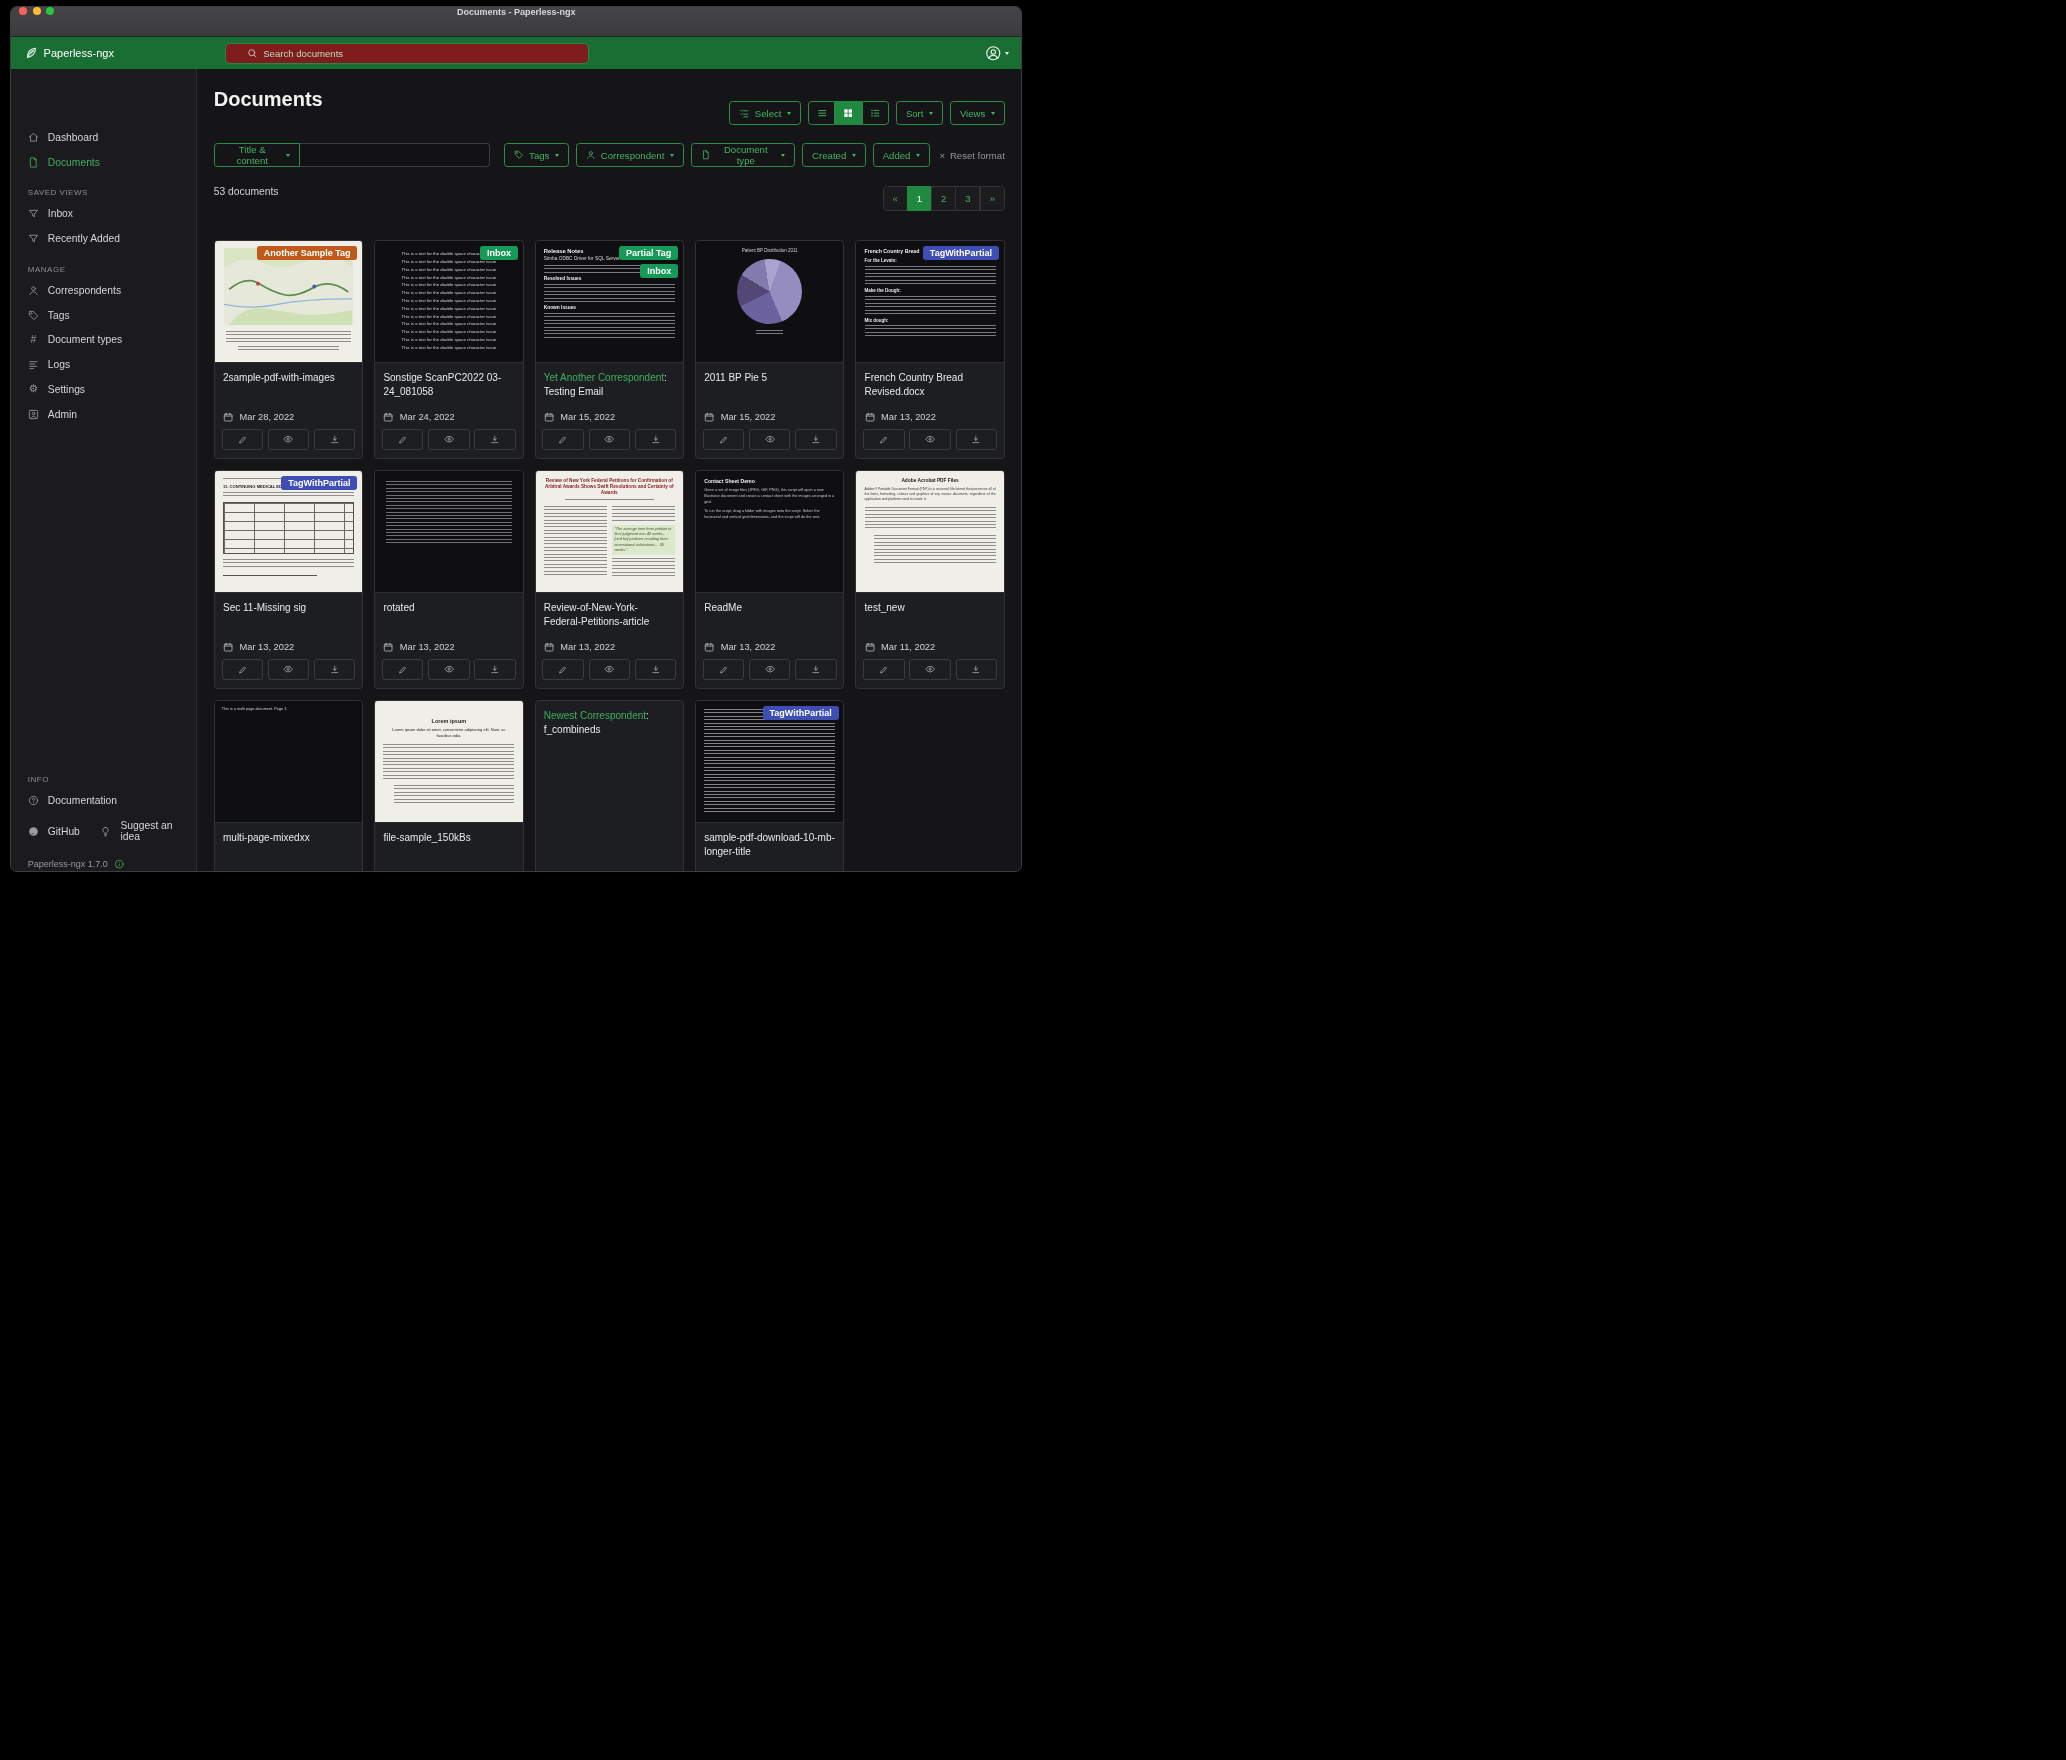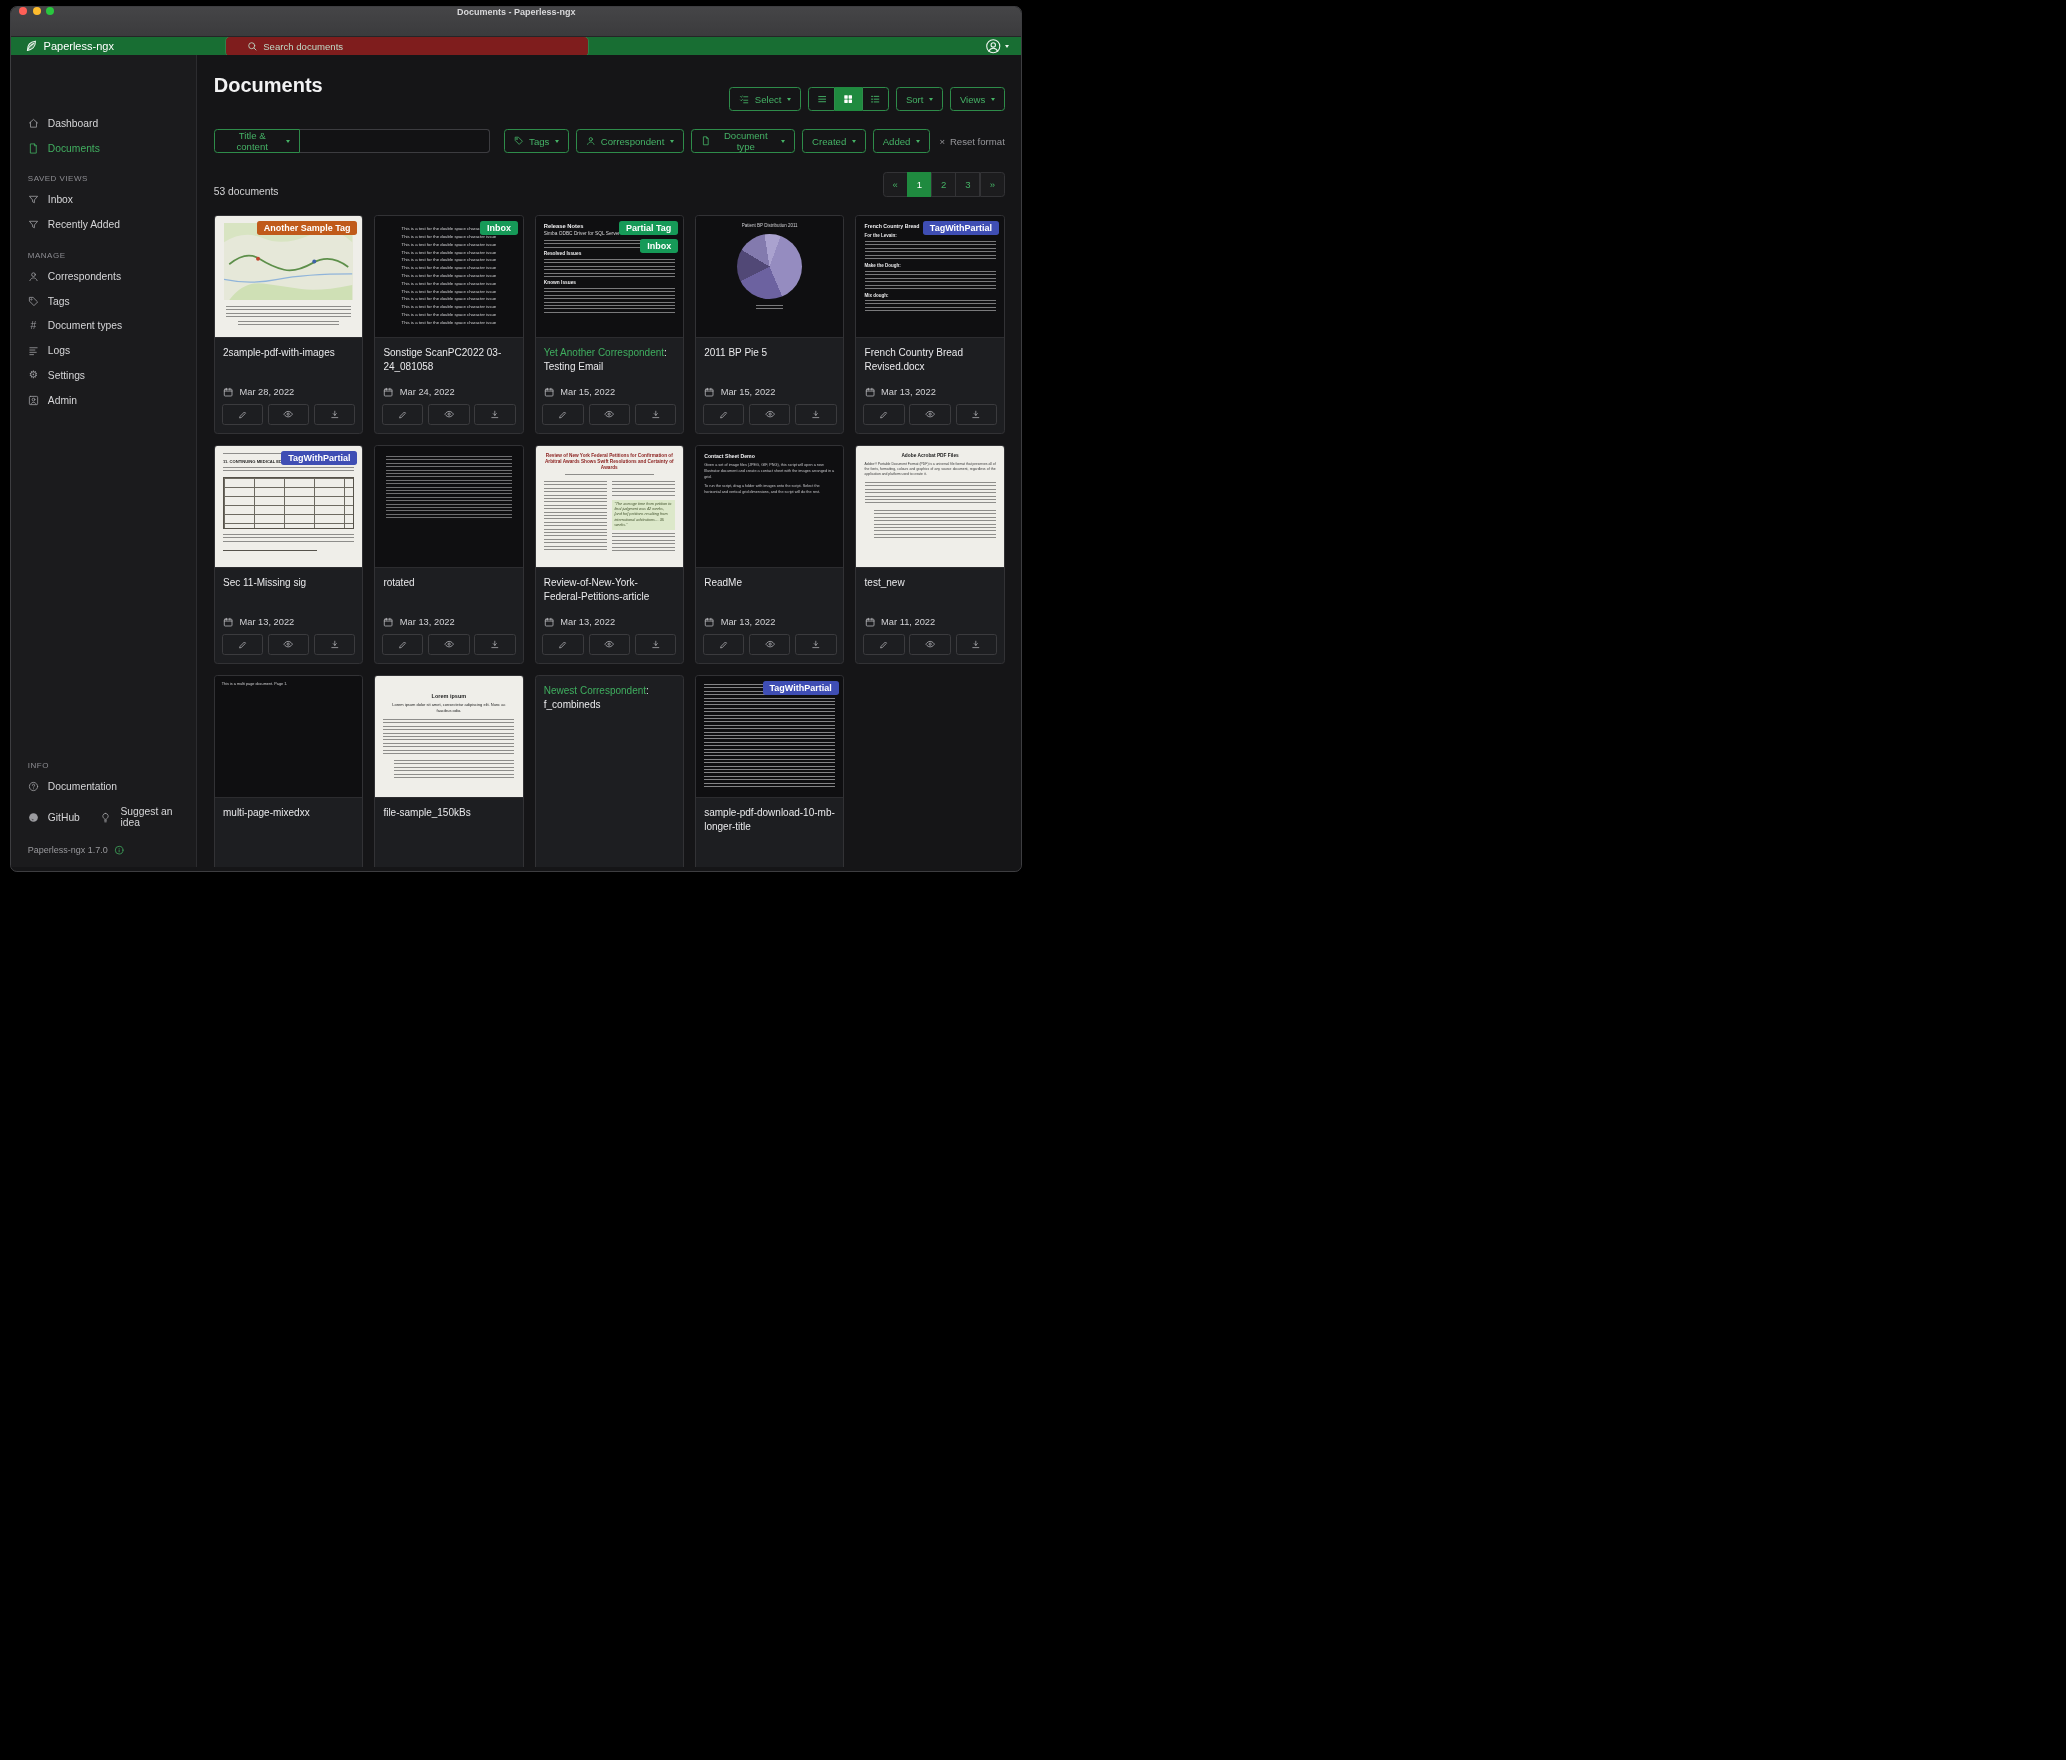--- a/index.html
+++ b/index.html
@@ -6,21 +6,21 @@
   html,body{background:#000}
   body{width:1033px;height:880px;position:relative;overflow:hidden;font-family:"Liberation Sans",sans-serif}
   .window{position:absolute;left:10.3px;top:6.2px;width:1012px;height:866px;background:#151517;border:0.7px solid #3d3d40;border-radius:6.9px;overflow:hidden;box-shadow:0 16.5px 48px rgba(0,0,0,.8)}
   
   .titlebar{height:30px;background:linear-gradient(#454547,#3b3b3d);display:flex;align-items:flex-start;position:relative;border-bottom:0.7px solid #252527}
   .traffic{position:absolute;left:7.6px;display:flex;gap:5.5px}
   .tl{width:8.2px;height:8.2px;border-radius:50%;display:inline-block;cursor:pointer}
   .tl.red{background:#ff5f57}.tl.yellow{background:#febc2e}.tl.green{background:#29c73f}
   .wintitle{flex:1;text-align:center;color:#d8d8da;font-size:9px;font-weight:bold}
   
-  .navbar{height:18px;background:#186e33;display:flex;align-items:center;padding:0 12.4px}
+  .navbar{height:32px;background:#186e33;display:flex;align-items:center;padding:0 12.4px}
   .brand{display:flex;align-items:center;gap:6.2px;color:#fff;font-size:11px;width:201px}
   .brand svg{color:#eaf4ec}
   .search{display:flex;align-items:center;gap:6.2px;background:#7f1d1d;border:0.7px solid #2f8049;border-radius:5px;height:21px;padding:0 21px;width:364px;color:#bfd9c6}
   .search input{flex:1;background:transparent;border:none;outline:none;color:#ecf5ee;font-size:9.6px}
   .search input::placeholder{color:#bfd9c6}
   .user{margin-left:auto;display:flex;align-items:center;gap:3.4px;color:#eef5f0;cursor:pointer}
   .caret{width:0;height:0;border-left:2.7px solid transparent;border-right:2.7px solid transparent;border-top:3.4px solid currentColor;display:inline-block}
   
   .appbody{display:flex;height:812px}
   .sidebar{width:186px;background:#1b1b1d;border-right:0.7px solid #2c2c2f;padding-top:56px;display:flex;flex-direction:column}
@@ -49,21 +49,21 @@
   .btngroup .btn:last-child{border-radius:0 3.4px 3.4px 0}
   .btn.activeview{background:#1f8a3f;color:#fff;border-color:#1f8a3f}
   
   .filters{display:flex;align-items:center;gap:6.9px;margin-bottom:19px}
   .titlecontent{display:flex}
   .tcbtn{border-radius:3.4px 0 0 3.4px}
   .tcinput{width:201px;height:24px;background:#121214;border:0.7px solid #3c3c40;border-left:none;border-radius:0 3.4px 3.4px 0;color:#e8e8ea;padding:0 6.9px;outline:none;font-family:inherit;font-size:9.6px}
   .spacer{flex:1}
   .reset{display:flex;align-items:center;gap:4.8px;color:#96969a;font-size:9.6px;cursor:pointer;margin-left:2.7px;white-space:nowrap}
   
-  .countrow{display:flex;align-items:flex-end;margin-bottom:18px}
+  .countrow{display:flex;align-items:flex-start;margin-bottom:29px}
   .doccount{color:#d2d2d4;font-size:10.3px}
   .pagination{margin-left:auto;display:flex}
   .page{min-width:25px;height:25px;border:0.7px solid #333336;background:#1c1c1e;color:#45b266;display:flex;align-items:center;justify-content:center;font-size:9.6px;margin-left:-0.7px;cursor:pointer;font-family:inherit}
   .page.first{border-radius:3.4px 0 0 3.4px;margin-left:0}
   .page.last{border-radius:0 3.4px 3.4px 0}
   .page.active{background:#1f8a3f;border-color:#1f8a3f;color:#fff}
   
   .grid{display:grid;grid-template-columns:repeat(5,1fr);gap:11px}
   .card{background:#1d1e21;border:0.7px solid #323235;border-radius:3.4px;overflow:hidden;height:219px;display:flex;flex-direction:column}
   .thumb{height:122px;position:relative;overflow:hidden;border-bottom:0.7px solid #2c2c2f;flex-shrink:0}

